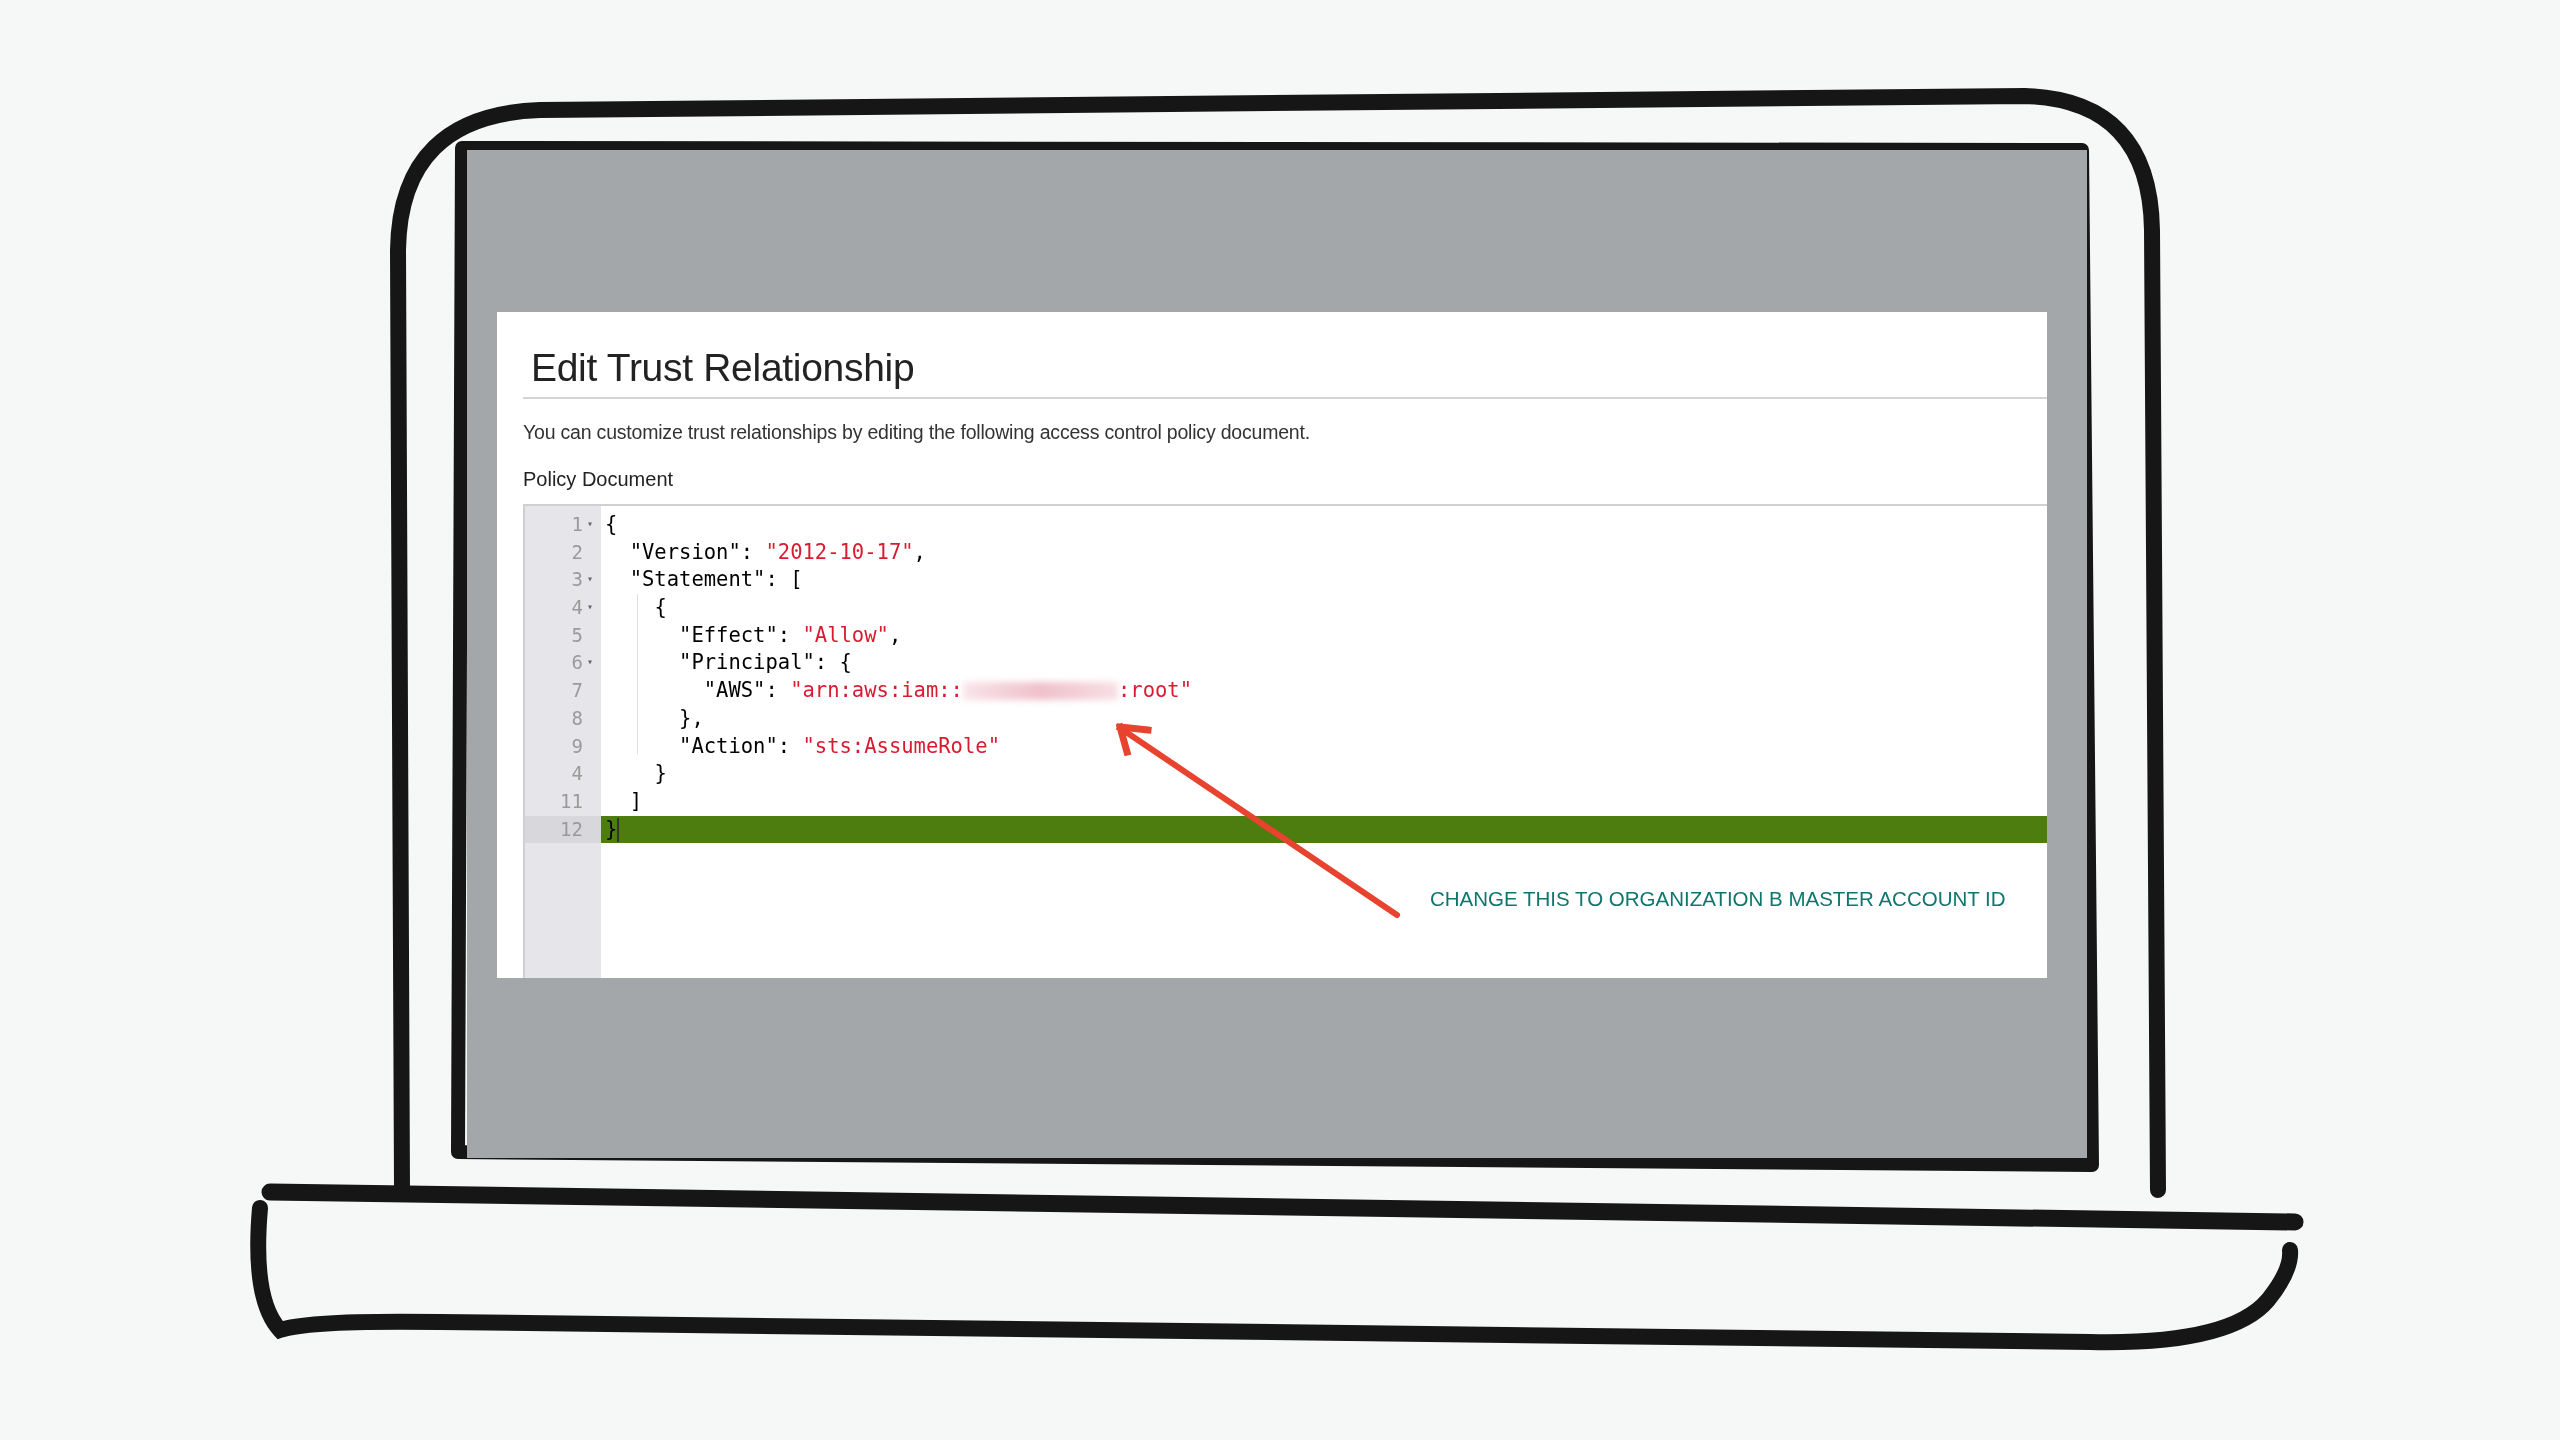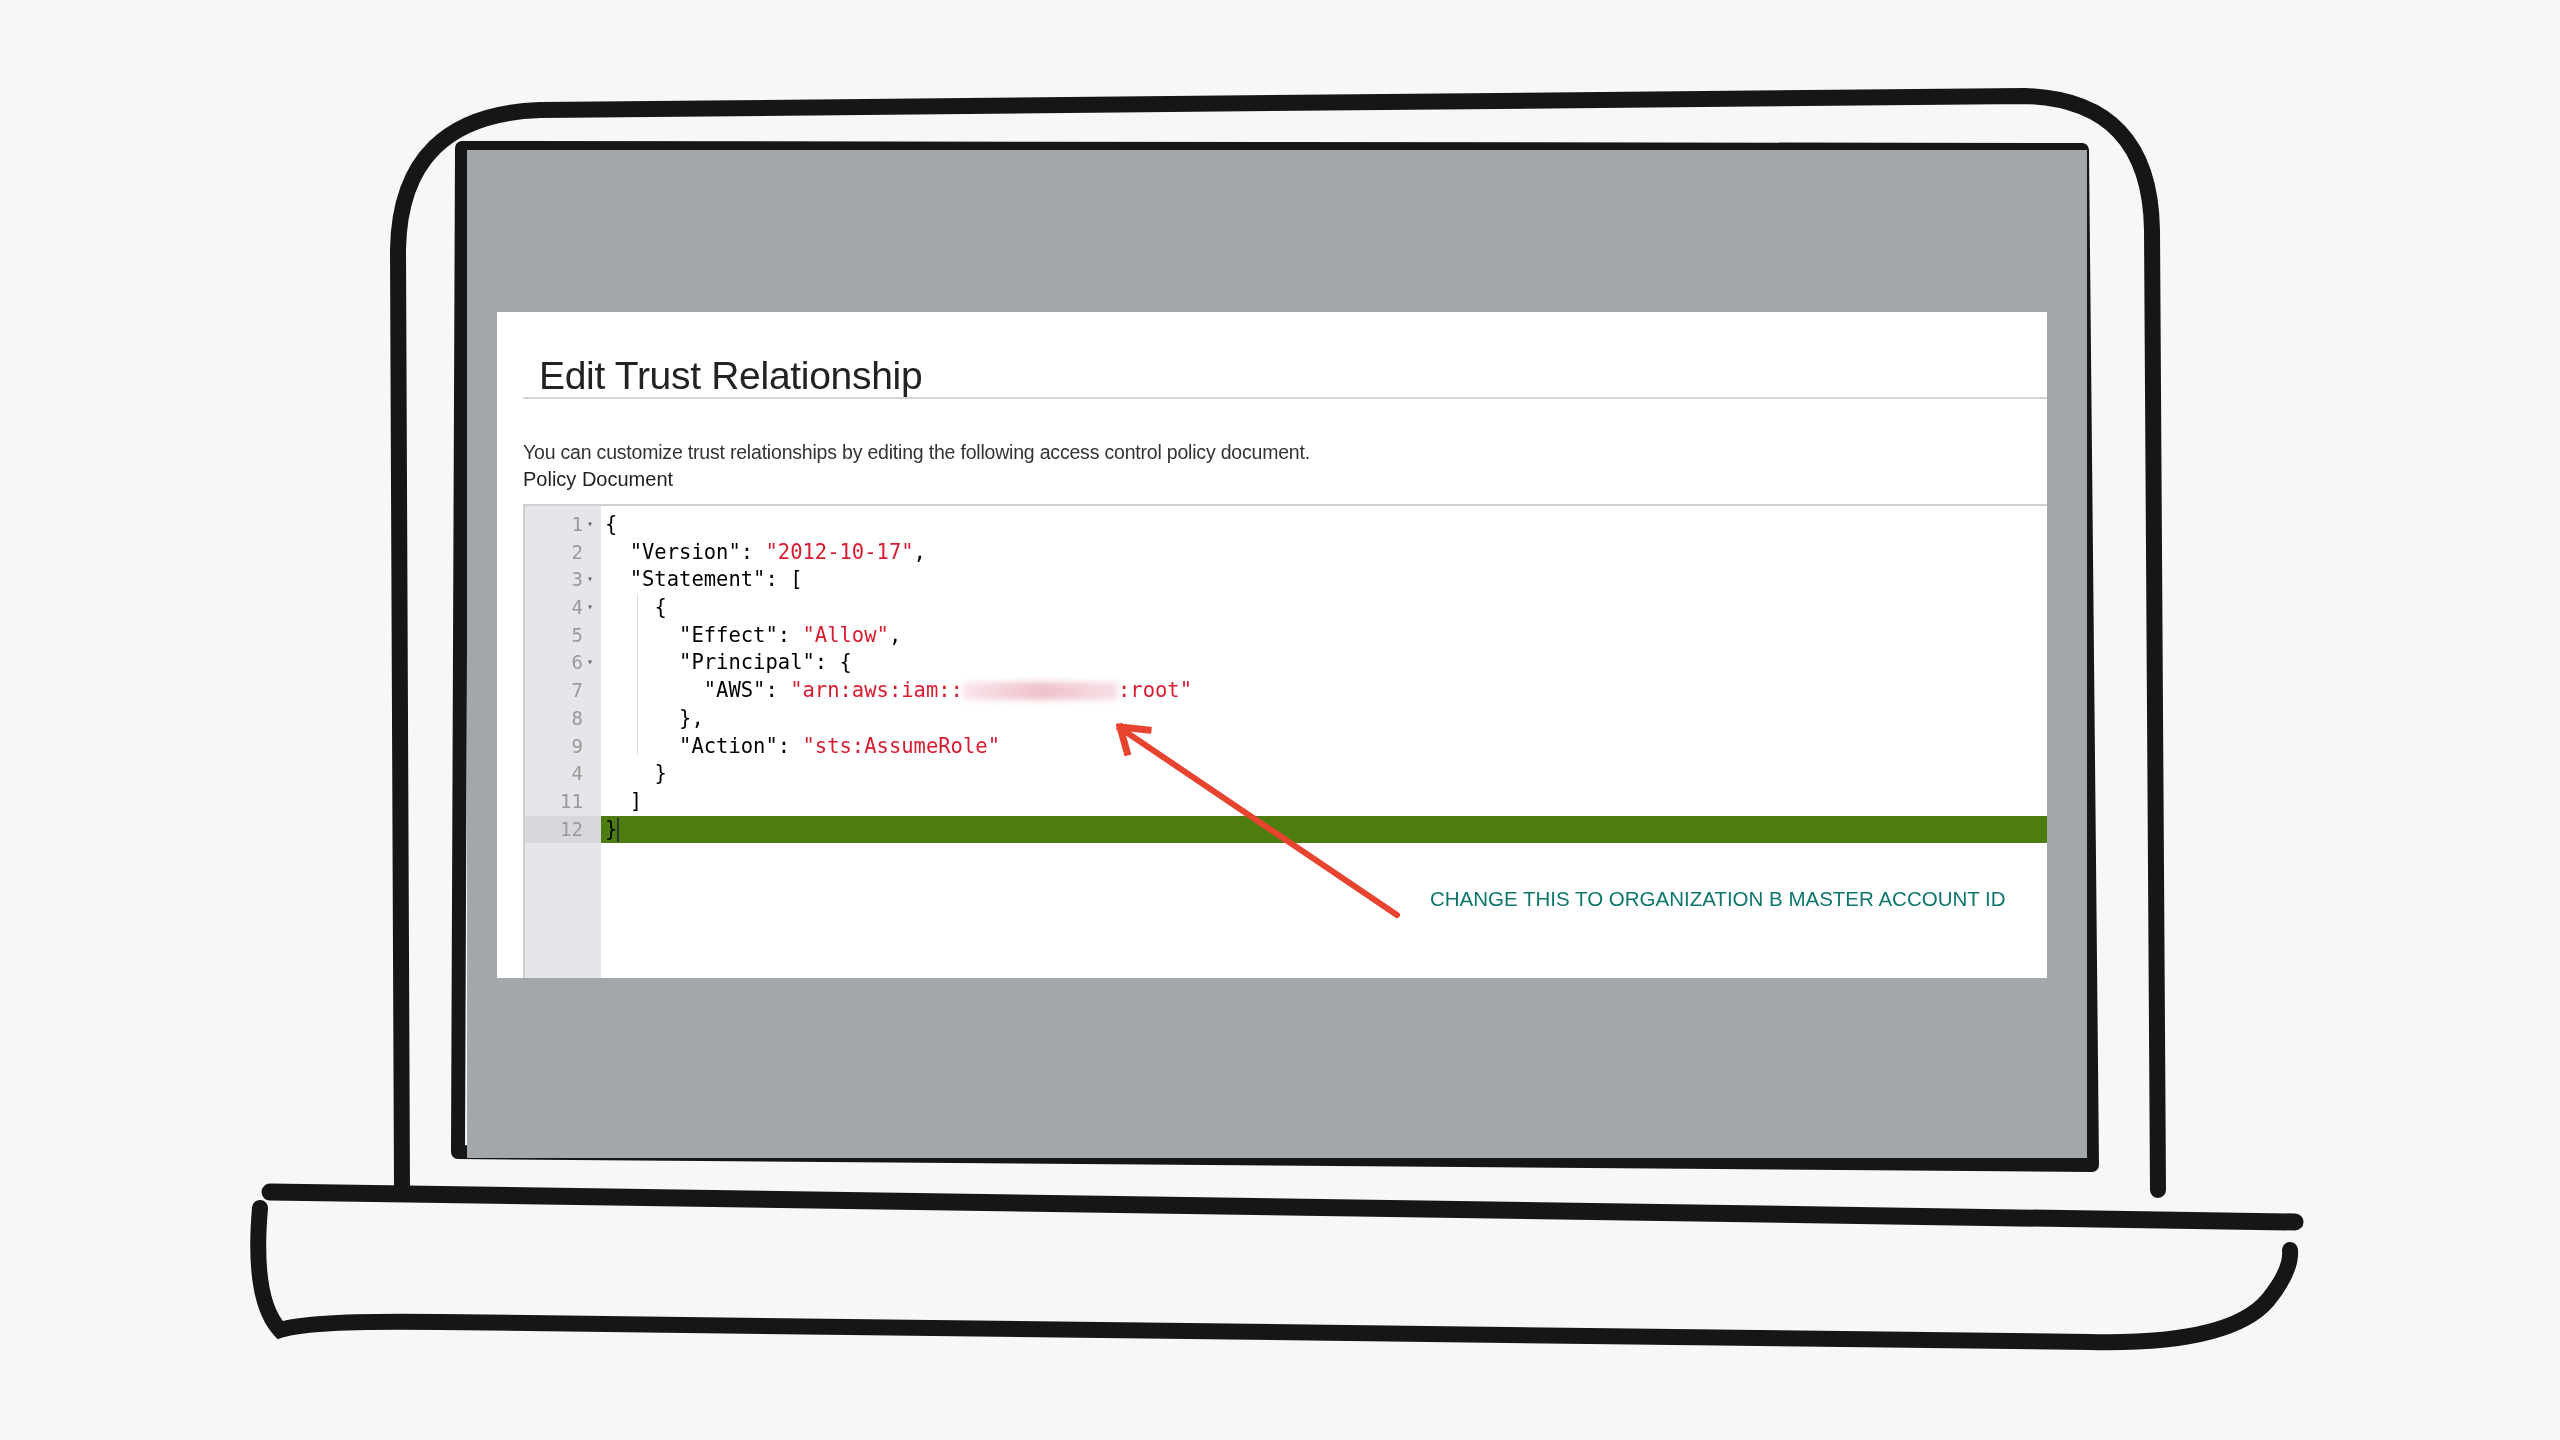--- a/index.html
+++ b/index.html
@@ -11,30 +11,29 @@
   #laptop-svg { position: absolute; left: 0; top: 0; width: 2560px; height: 1440px; }
   .screen {
     position: absolute; left: 467px; top: 150px; width: 1620px; height: 1008px;
     background: #a3a7a9;
   }
   .panel {
     position: absolute; left: 497px; top: 312px; width: 1550px; height: 666px;
     background: #ffffff; overflow: hidden;
   }
   .page-title {
-    position: absolute; left: 26px; top: 26px; margin: 16px;
+    position: absolute; left: 26px; top: 26px; margin: 8px;
     font-size: 39px; font-weight: normal; color: #222222; letter-spacing: -0.3px;
   }
   .divider {
     position: absolute; left: 26px; right: 0; top: 85px; height: 2px; background: #d4d4d4;
   }
   .desc {
     position: absolute; left: 26px; top: 109px; font-size: 19.5px; color: #333333;
     letter-spacing: -0.2px;
-    margin-top: 20px;
   }
   .label {
     position: absolute; left: 26px; top: 156px; font-size: 20px; font-weight: normal; color: #222222;
   }
   .editor {
     position: absolute; left: 26px; right: 0; top: 192px; bottom: 0;
     border-top: 2px solid #d0d0d0; border-left: 2px solid #d0d0d0;
     background: #ffffff;
     font-family: "DejaVu Sans Mono", monospace;
     font-size: 20.5px;

